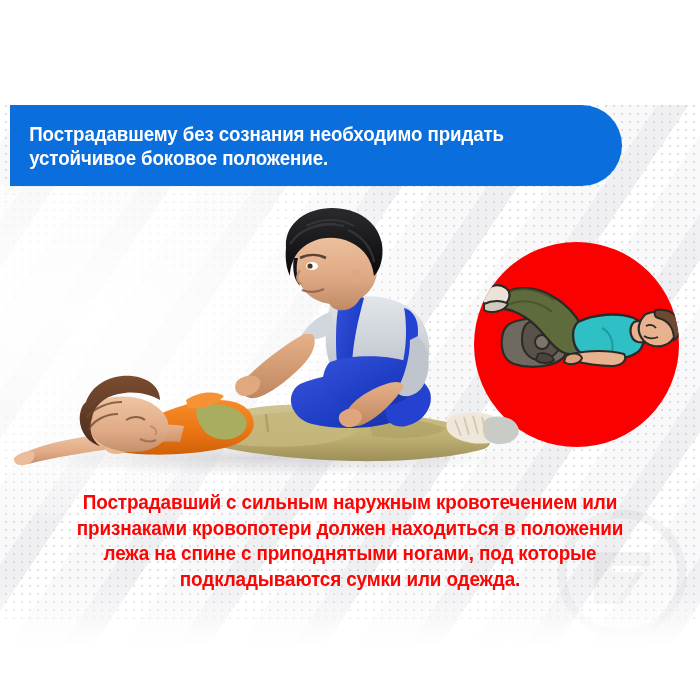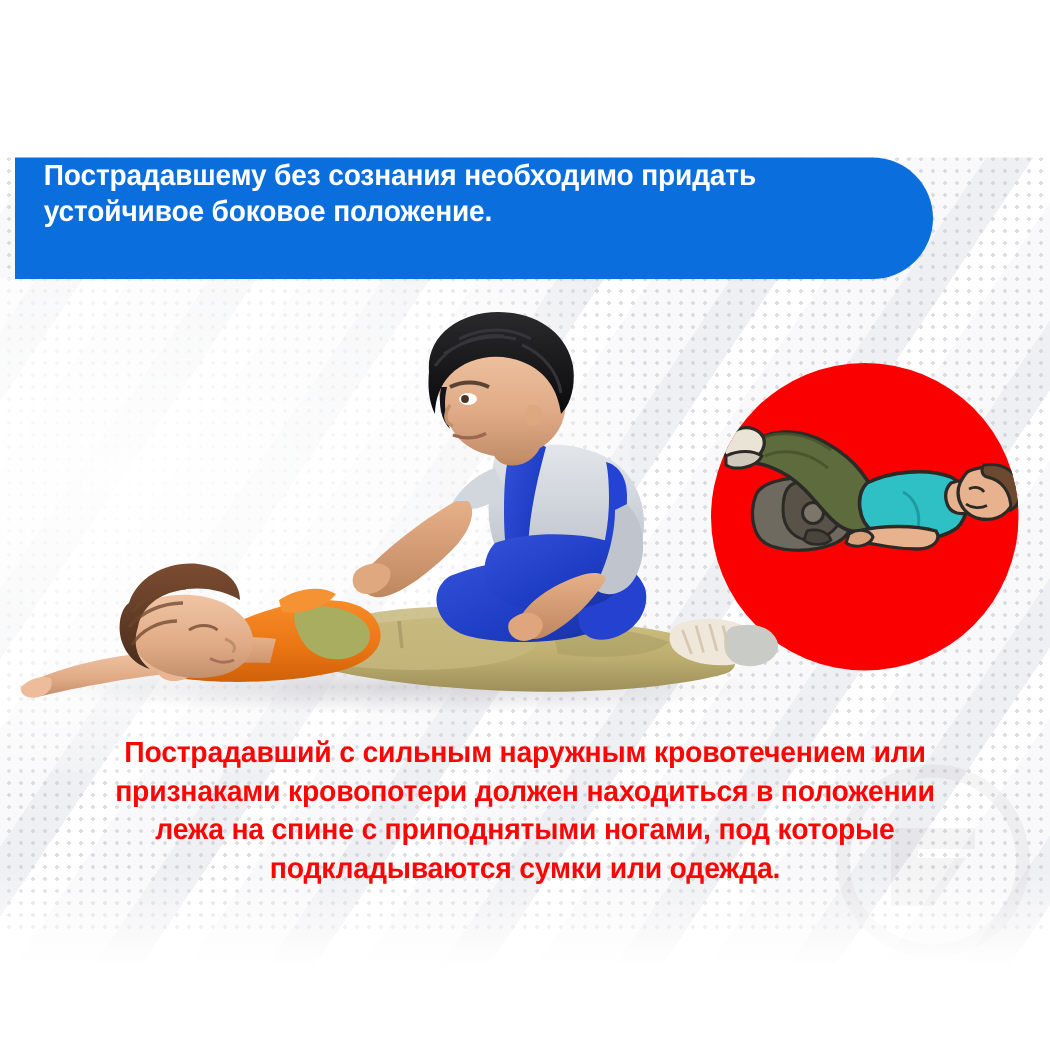--- a/index.html
+++ b/index.html
@@ -56,21 +56,21 @@
     position:absolute;left:556px;top:508px;width:132px;height:132px;
     opacity:.10;
   }
 
   
   .banner{
     position:absolute;left:10px;top:105px;width:612px;height:81px;
     background:#0a6edd;
     border-radius:0 42px 42px 0;
     box-shadow:0 1px 0 rgba(0,0,0,.03);
-    display:flex;
+    display:flex;align-items:center;
   }
   .banner-text{
     color:#ffffff;
     font-size:19.5px;
     font-weight:bold;
     line-height:24px;
     letter-spacing:-.1px;
     padding-left:20px;
     padding-right:70px;
     transform:scaleX(.96);

